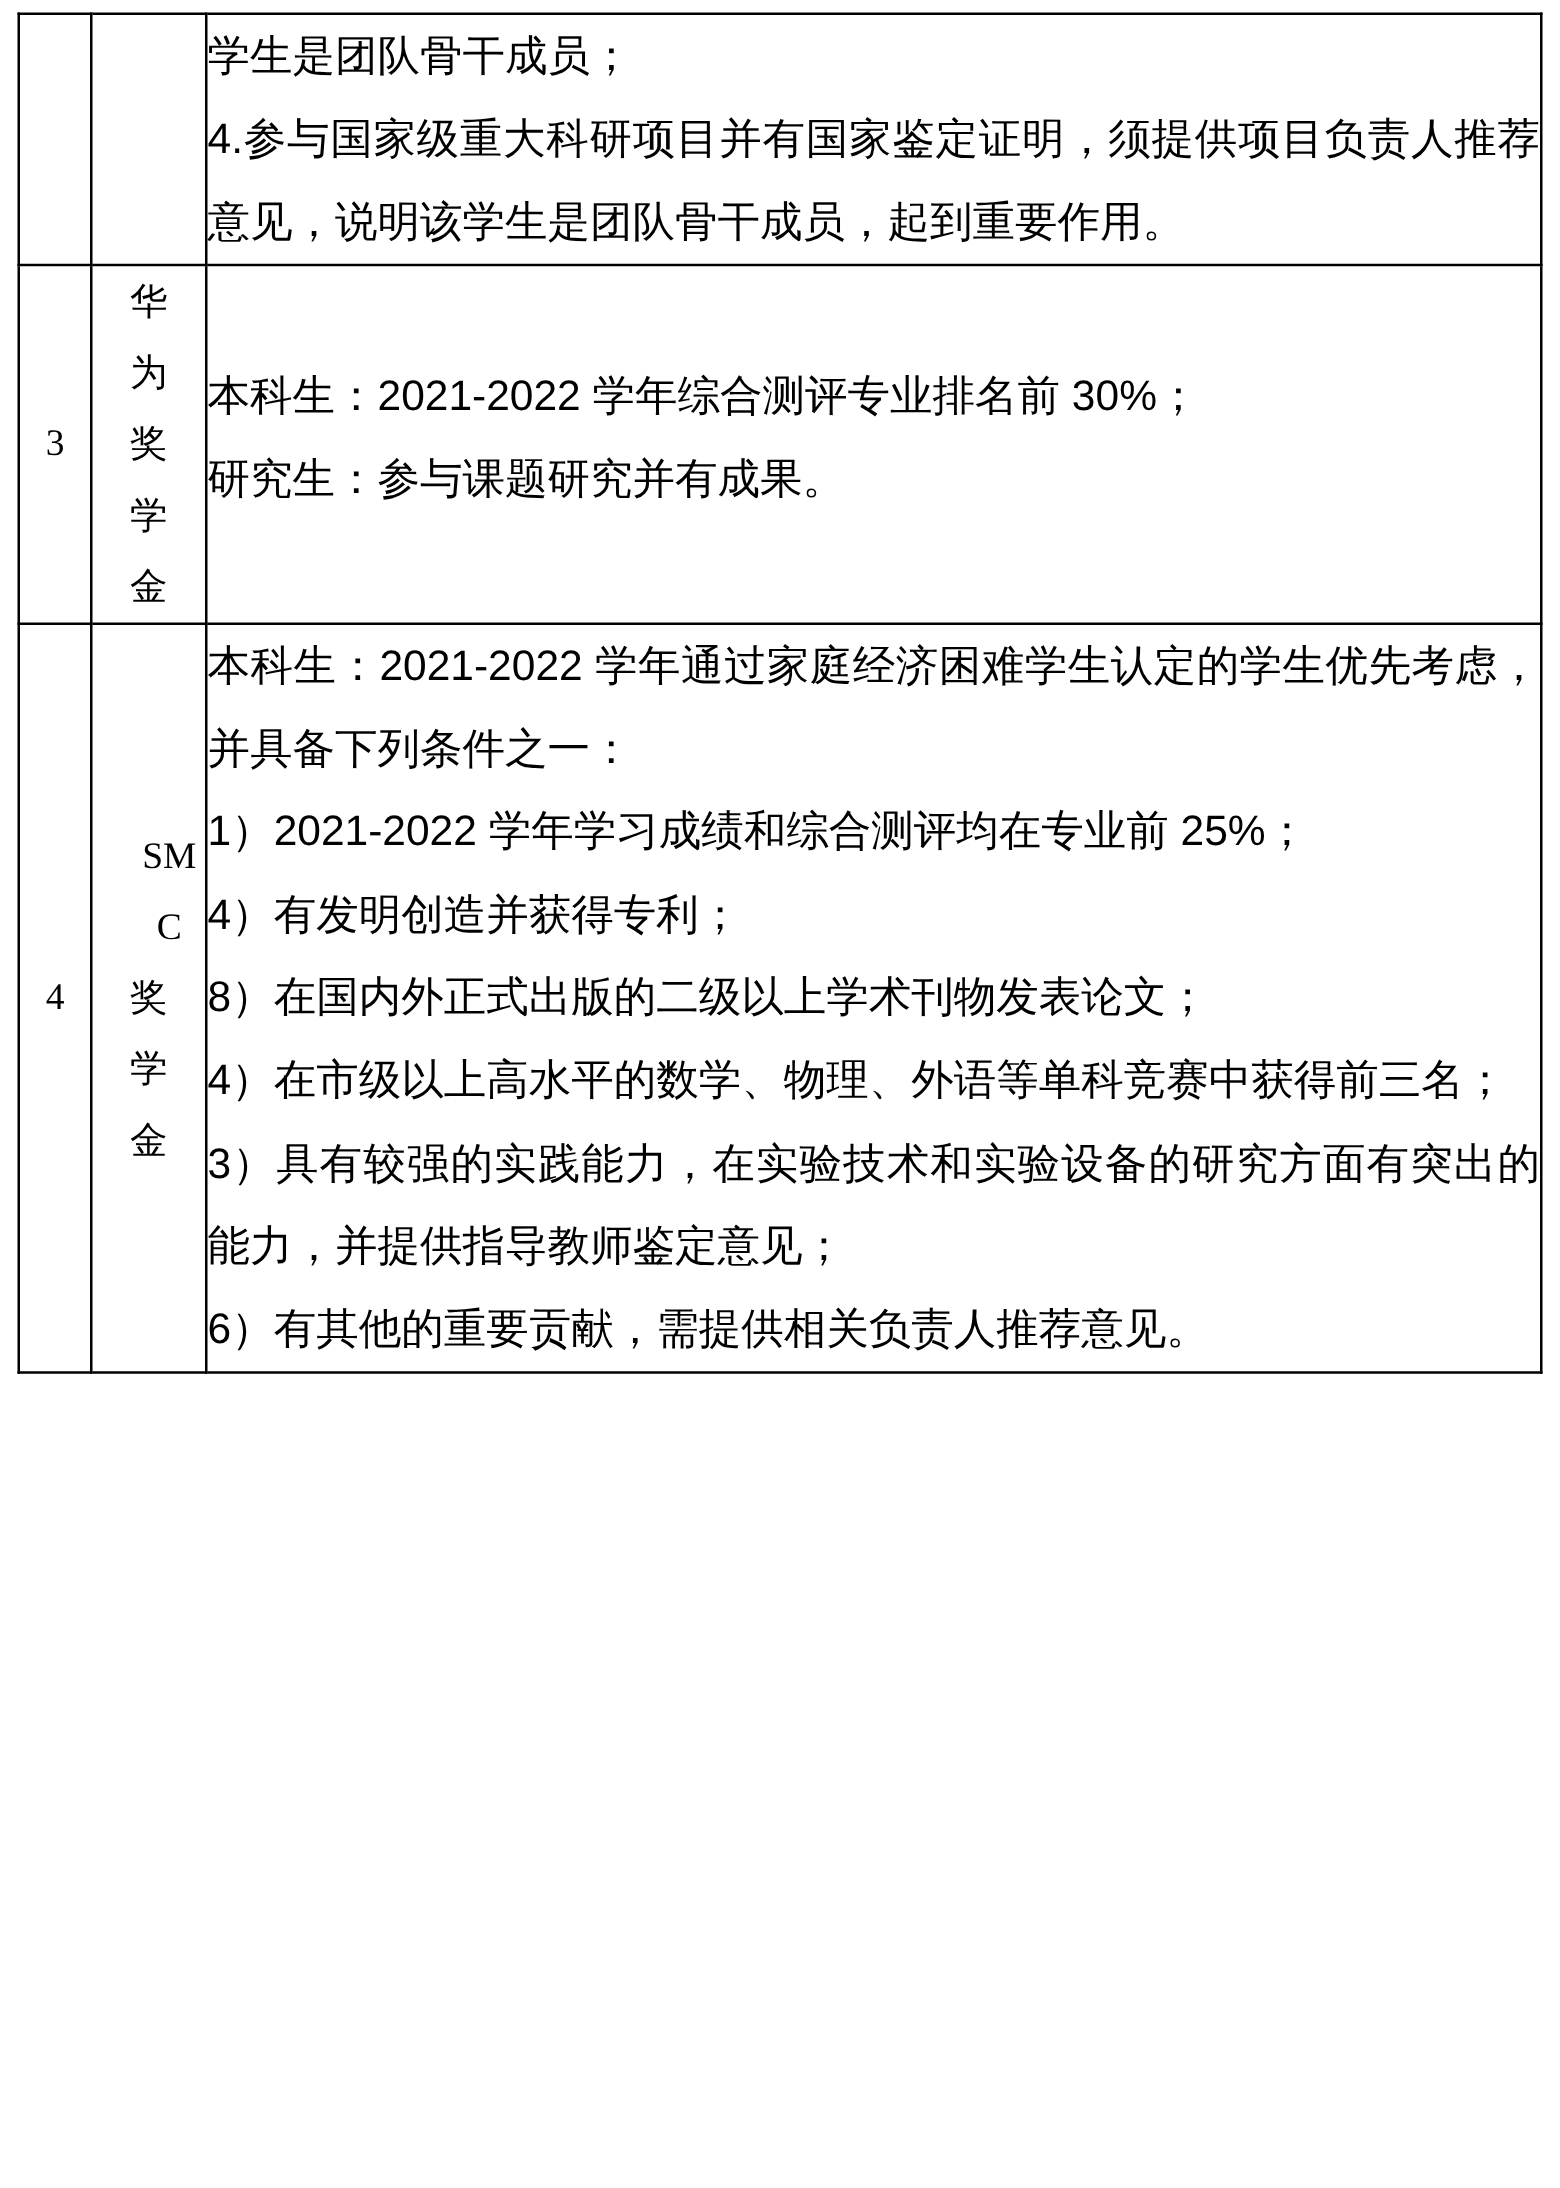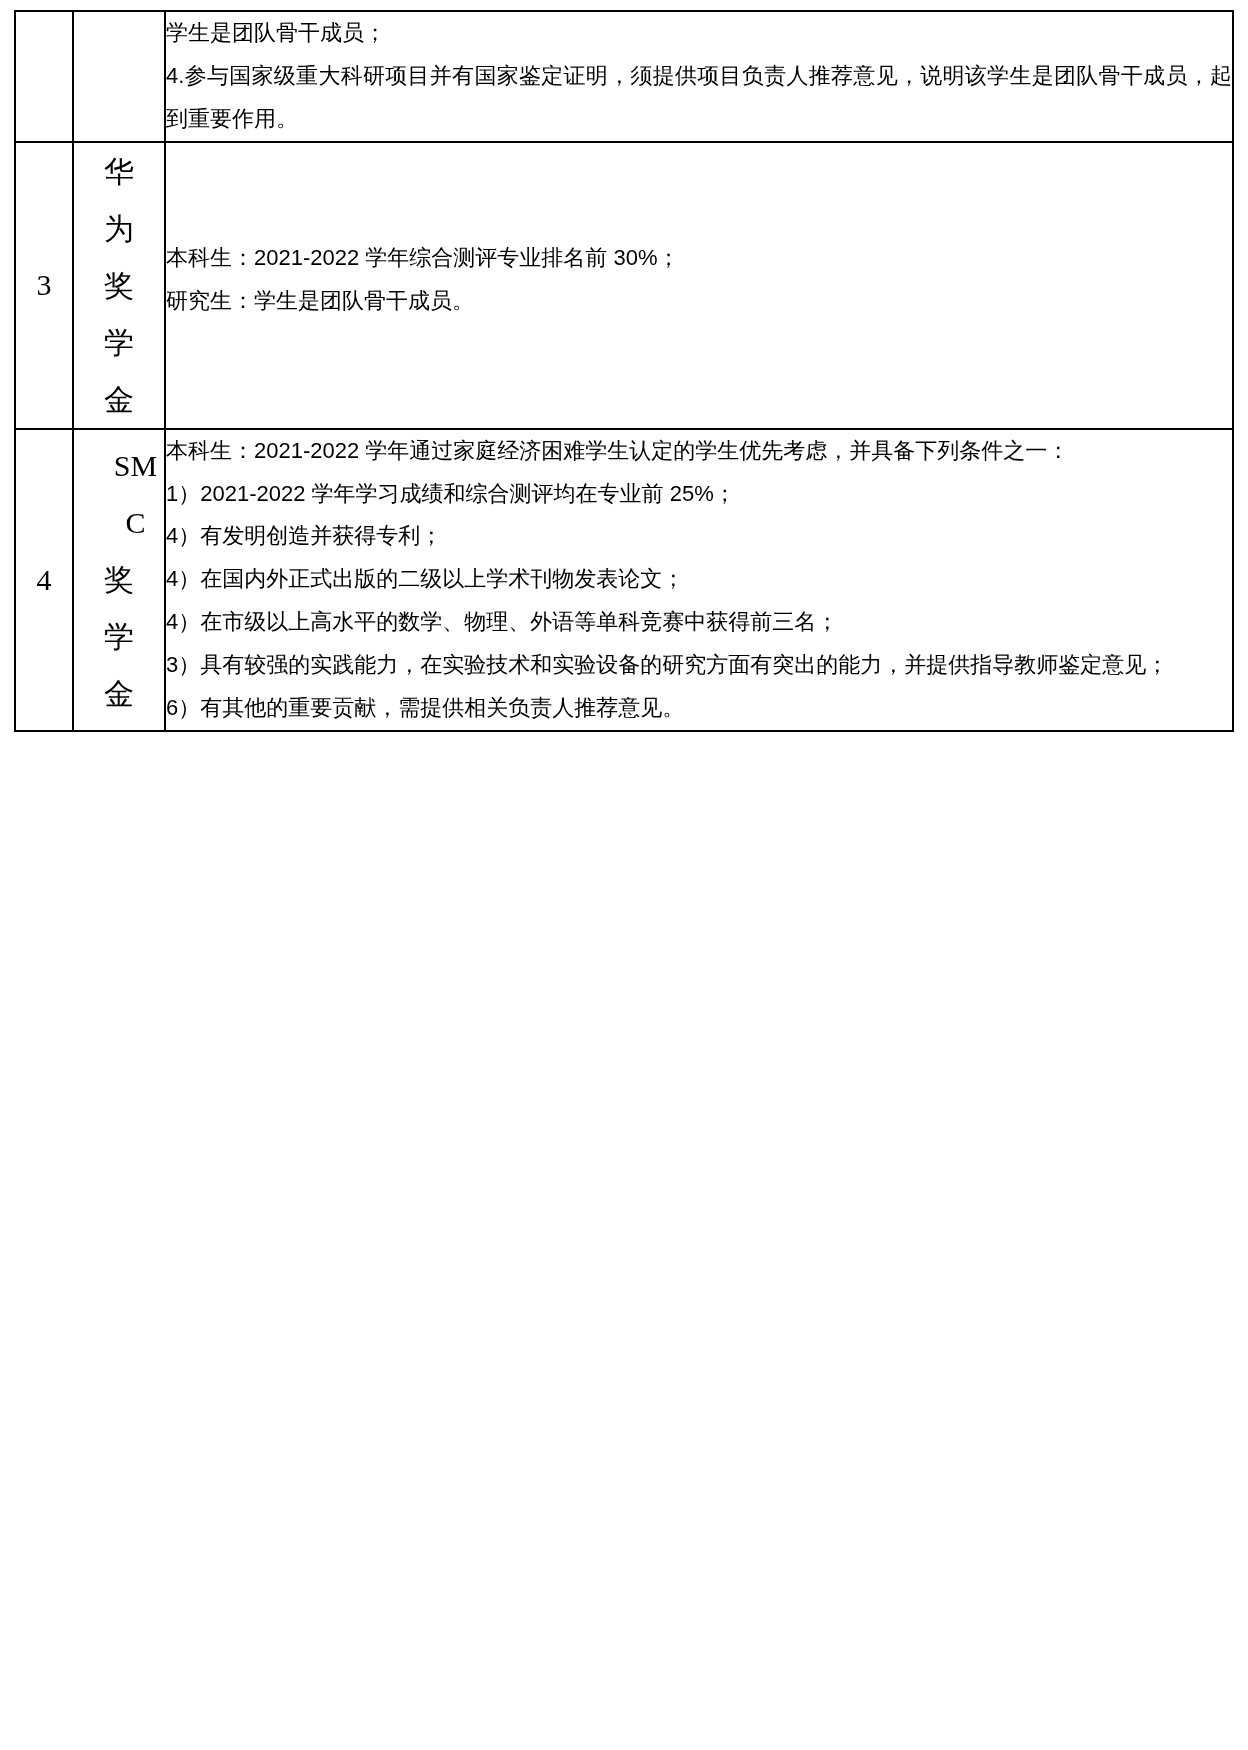--- a/index.html
+++ b/index.html
@@ -51,21 +51,21 @@
     letter-spacing: 0;
   }
   .cell-name .v-char {
     display: block;
   }
   .cell-name .latin {
     font-family: "Liberation Serif", serif;
     margin-left: 33px;
   }
   .cell-body {
-    font-size: 22px;
+    font-size: 34px;
     line-height: 1.95;
     padding: 8px 14px 10px 14px;
     text-align: justify;
     font-family: "Liberation Sans", sans-serif;
     margin-top: 16px;
   }
   .cell-body p {
     margin: 0;
     padding: 0;
     text-indent: 0;
@@ -103,38 +103,38 @@
         <td class="cell-index">3</td>
         <td class="cell-name">
           <span class="v-char">华</span>
           <span class="v-char">为</span>
           <span class="v-char">奖</span>
           <span class="v-char">学</span>
           <span class="v-char">金</span>
         </td>
         <td class="cell-body">
           <p>本科生：2021-2022 学年综合测评专业排名前 30%；</p>
-          <p>研究生：学生是团队骨干成员。</p>
+          <p>研究生：参与课题研究并有成果。</p>
         </td>
       </tr>
 
       <tr>
         <td class="cell-index">4</td>
         <td class="cell-name">
           <span class="v-char latin">SM</span>
           <span class="v-char latin">C</span>
           <span class="v-char">奖</span>
           <span class="v-char">学</span>
           <span class="v-char">金</span>
         </td>
         <td class="cell-body serif-mix">
           <p>本科生：2021-2022 学年通过家庭经济困难学生认定的学生优先考虑，并具备下列条件之一：</p>
           <p>1）2021-2022 学年学习成绩和综合测评均在专业前 25%；</p>
           <p>4）有发明创造并获得专利；</p>
-          <p>4）在国内外正式出版的二级以上学术刊物发表论文；</p>
+          <p>8）在国内外正式出版的二级以上学术刊物发表论文；</p>
           <p>4）在市级以上高水平的数学、物理、外语等单科竞赛中获得前三名；</p>
           <p>3）具有较强的实践能力，在实验技术和实验设备的研究方面有突出的能力，并提供指导教师鉴定意见；</p>
           <p>6）有其他的重要贡献，需提供相关负责人推荐意见。</p>
         </td>
       </tr>
     </tbody>
   </table>
 </div>
 
 </body></html>

